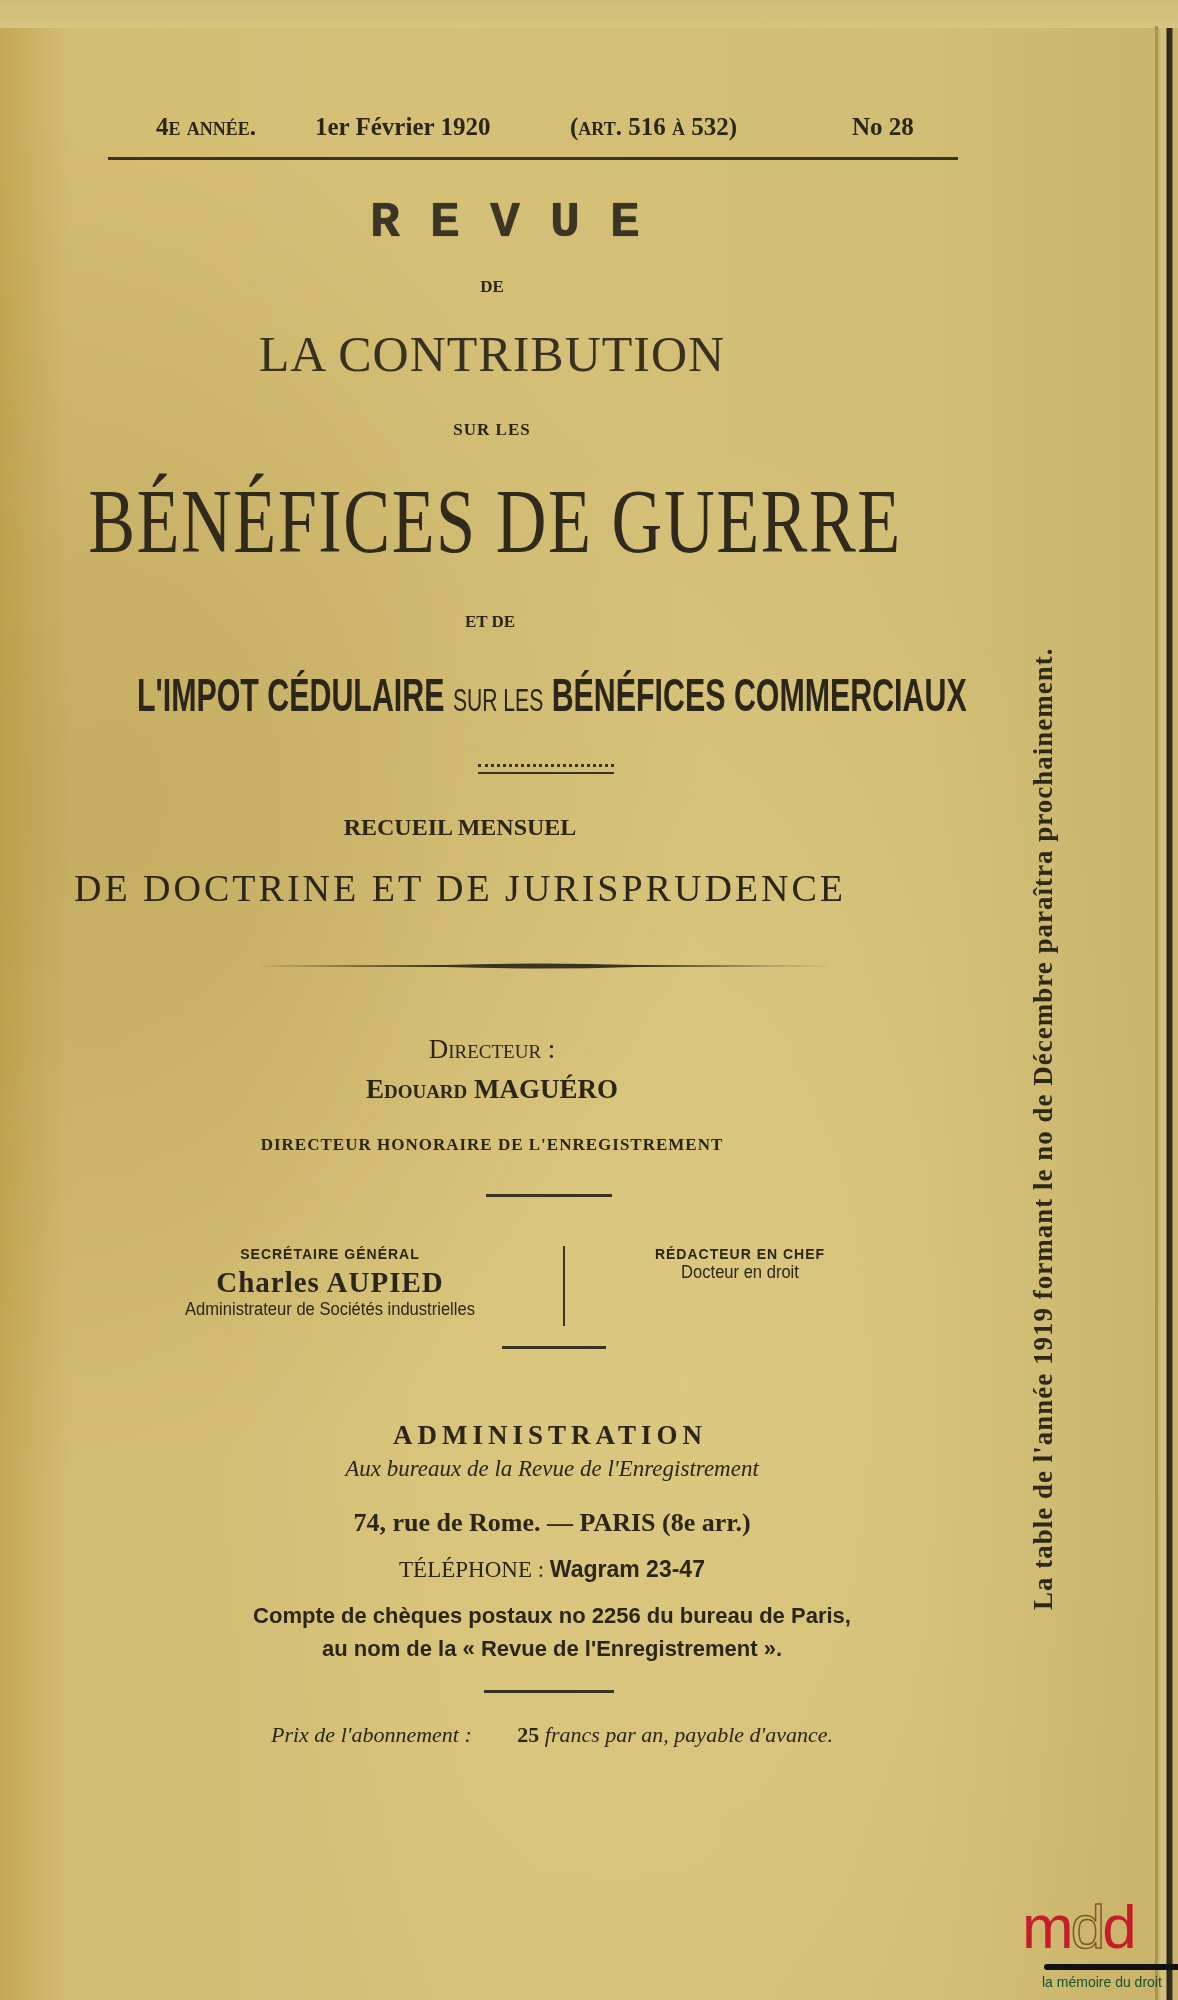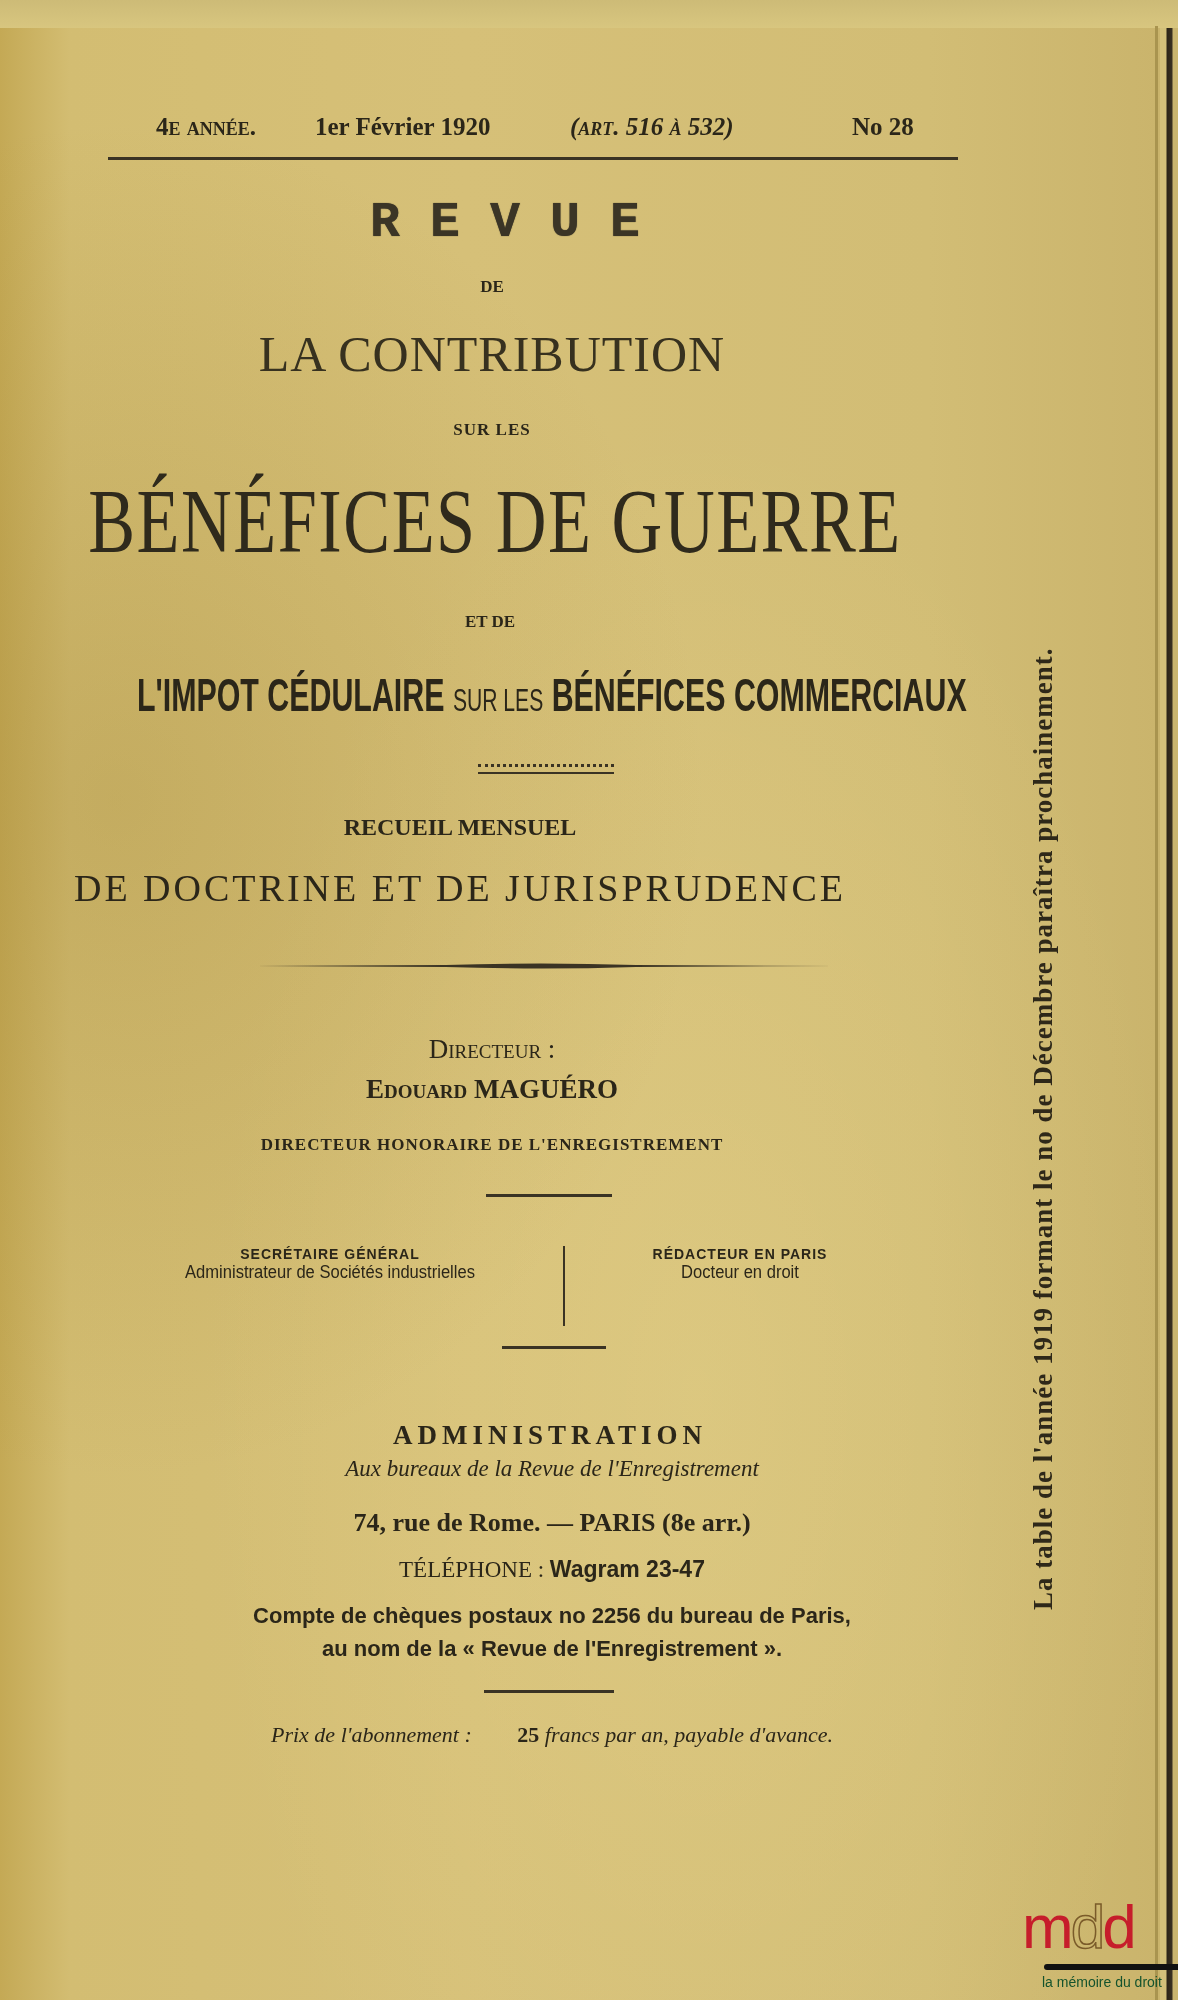--- a/index.html
+++ b/index.html
@@ -92,21 +92,21 @@
 <body>
 
 <div class="page"></div>
 <div class="topbar"></div>
 <div class="inner-border"></div>
 <div class="right-edge"></div>
 
 <div class="hdr">
   <span class="sc" style="left:6px;">4e année.</span>
   <span style="left:165px;">1er Février 1920</span>
-  <span class="sc" style="left:420px;font-style:italic;">(art. 516 à 532)</span>
+  <span class="sc" style="left:420px;">(art. 516 à 532)</span>
   <span style="left:702px;">No 28</span>
 </div>
 <div class="hdr-rule"></div>
 
 <div class="c revue">REVUE</div>
 <div class="c de1">DE</div>
 <div class="c contrib">LA CONTRIBUTION</div>
 <div class="c surles">SUR LES</div>
 <div class="c benef">BÉNÉFICES DE GUERRE</div>
 <div class="c etde">ET DE</div>
@@ -127,25 +127,26 @@
 <div class="c directeur">Directeur :</div>
 <div class="c maguero">
   <span class="sc">Edouard</span>
   <span>MAGUÉRO</span>
 </div>
 <div class="c honoraire">DIRECTEUR HONORAIRE DE L'ENREGISTREMENT</div>
 <div class="rule-short1"></div>
 
 <div class="col col-left" style="top:1240px;">
   <div class="role">SECRÉTAIRE GÉNÉRAL</div>
+  <div class="name">Charles AUPIED</div>
   <div class="desc">Administrateur de Sociétés industrielles</div>
 </div>
 <div class="divider-v"></div>
 <div class="col col-right" style="top:1240px;">
-  <div class="role">RÉDACTEUR EN PARIS</div>
+  <div class="role">RÉDACTEUR EN CHEF</div>
   <div class="desc">Docteur en droit</div>
 </div>
 <div class="rule-short2"></div>
 
 <div class="c admin">ADMINISTRATION</div>
 <div class="c bureaux">Aux bureaux de la Revue de l'Enregistrement</div>
 <div class="c addr">
   <span>74, rue de Rome.</span>
   <span>— PARIS (8e arr.)</span>
 </div>

